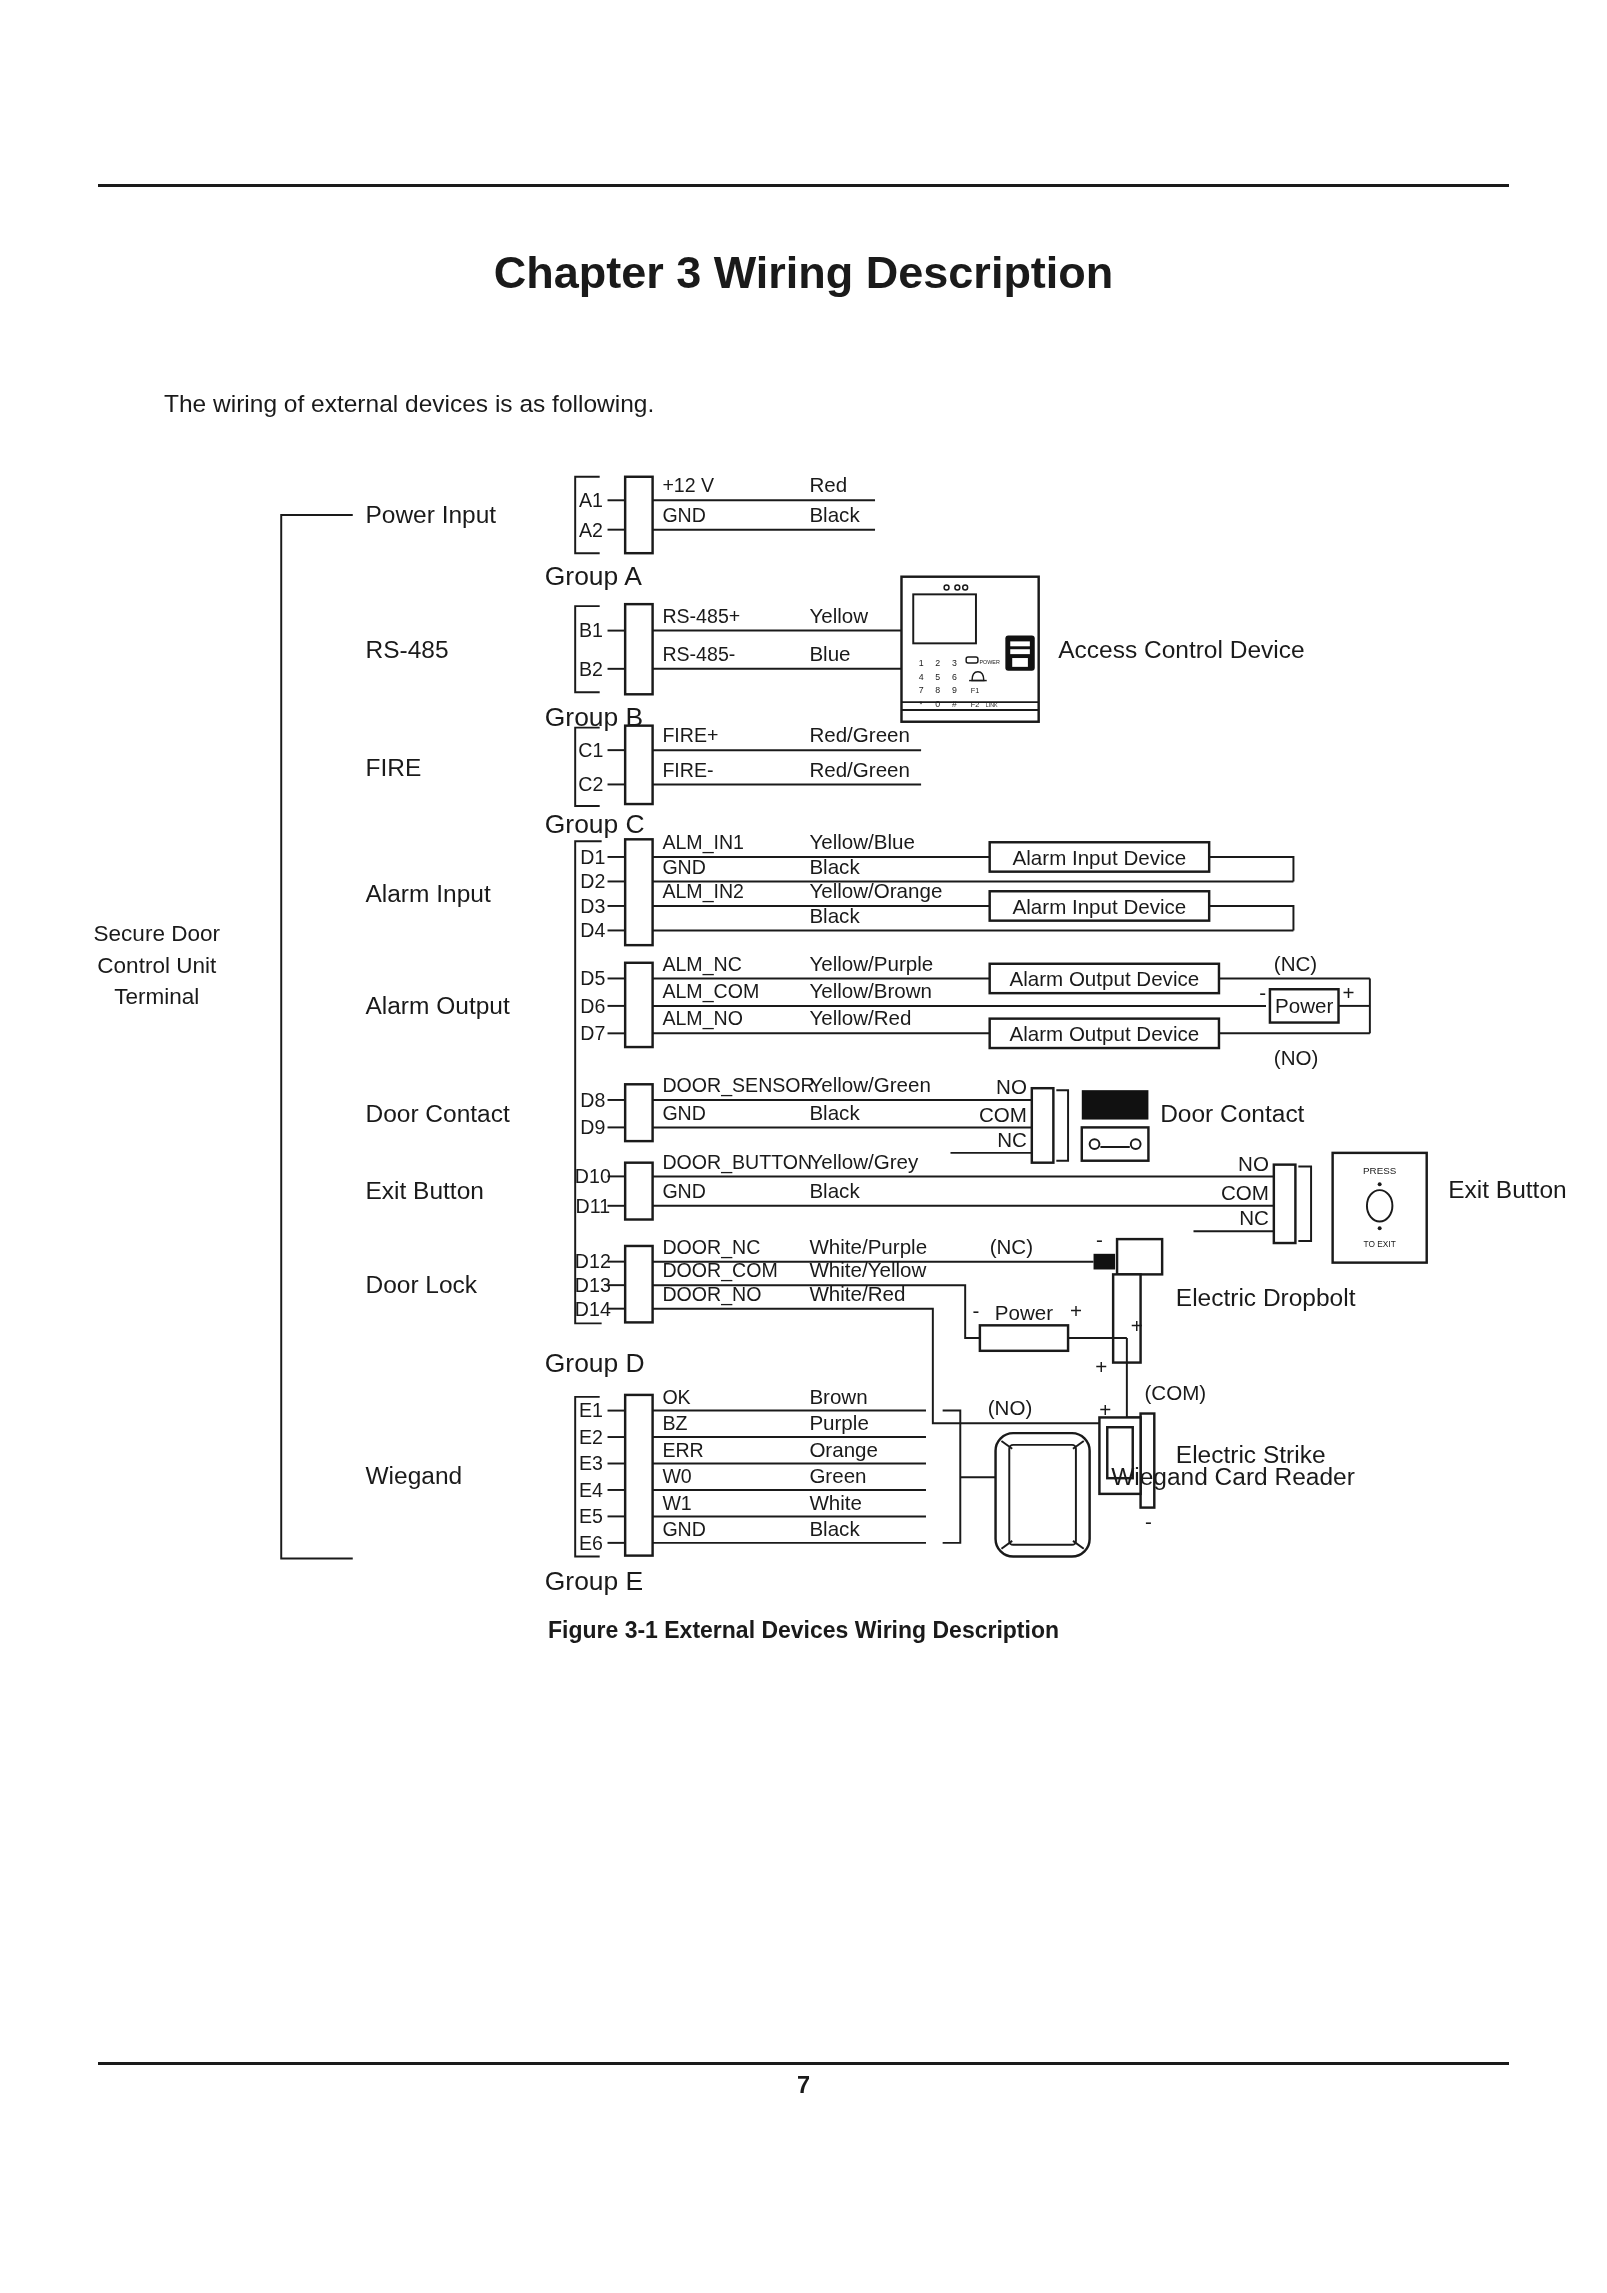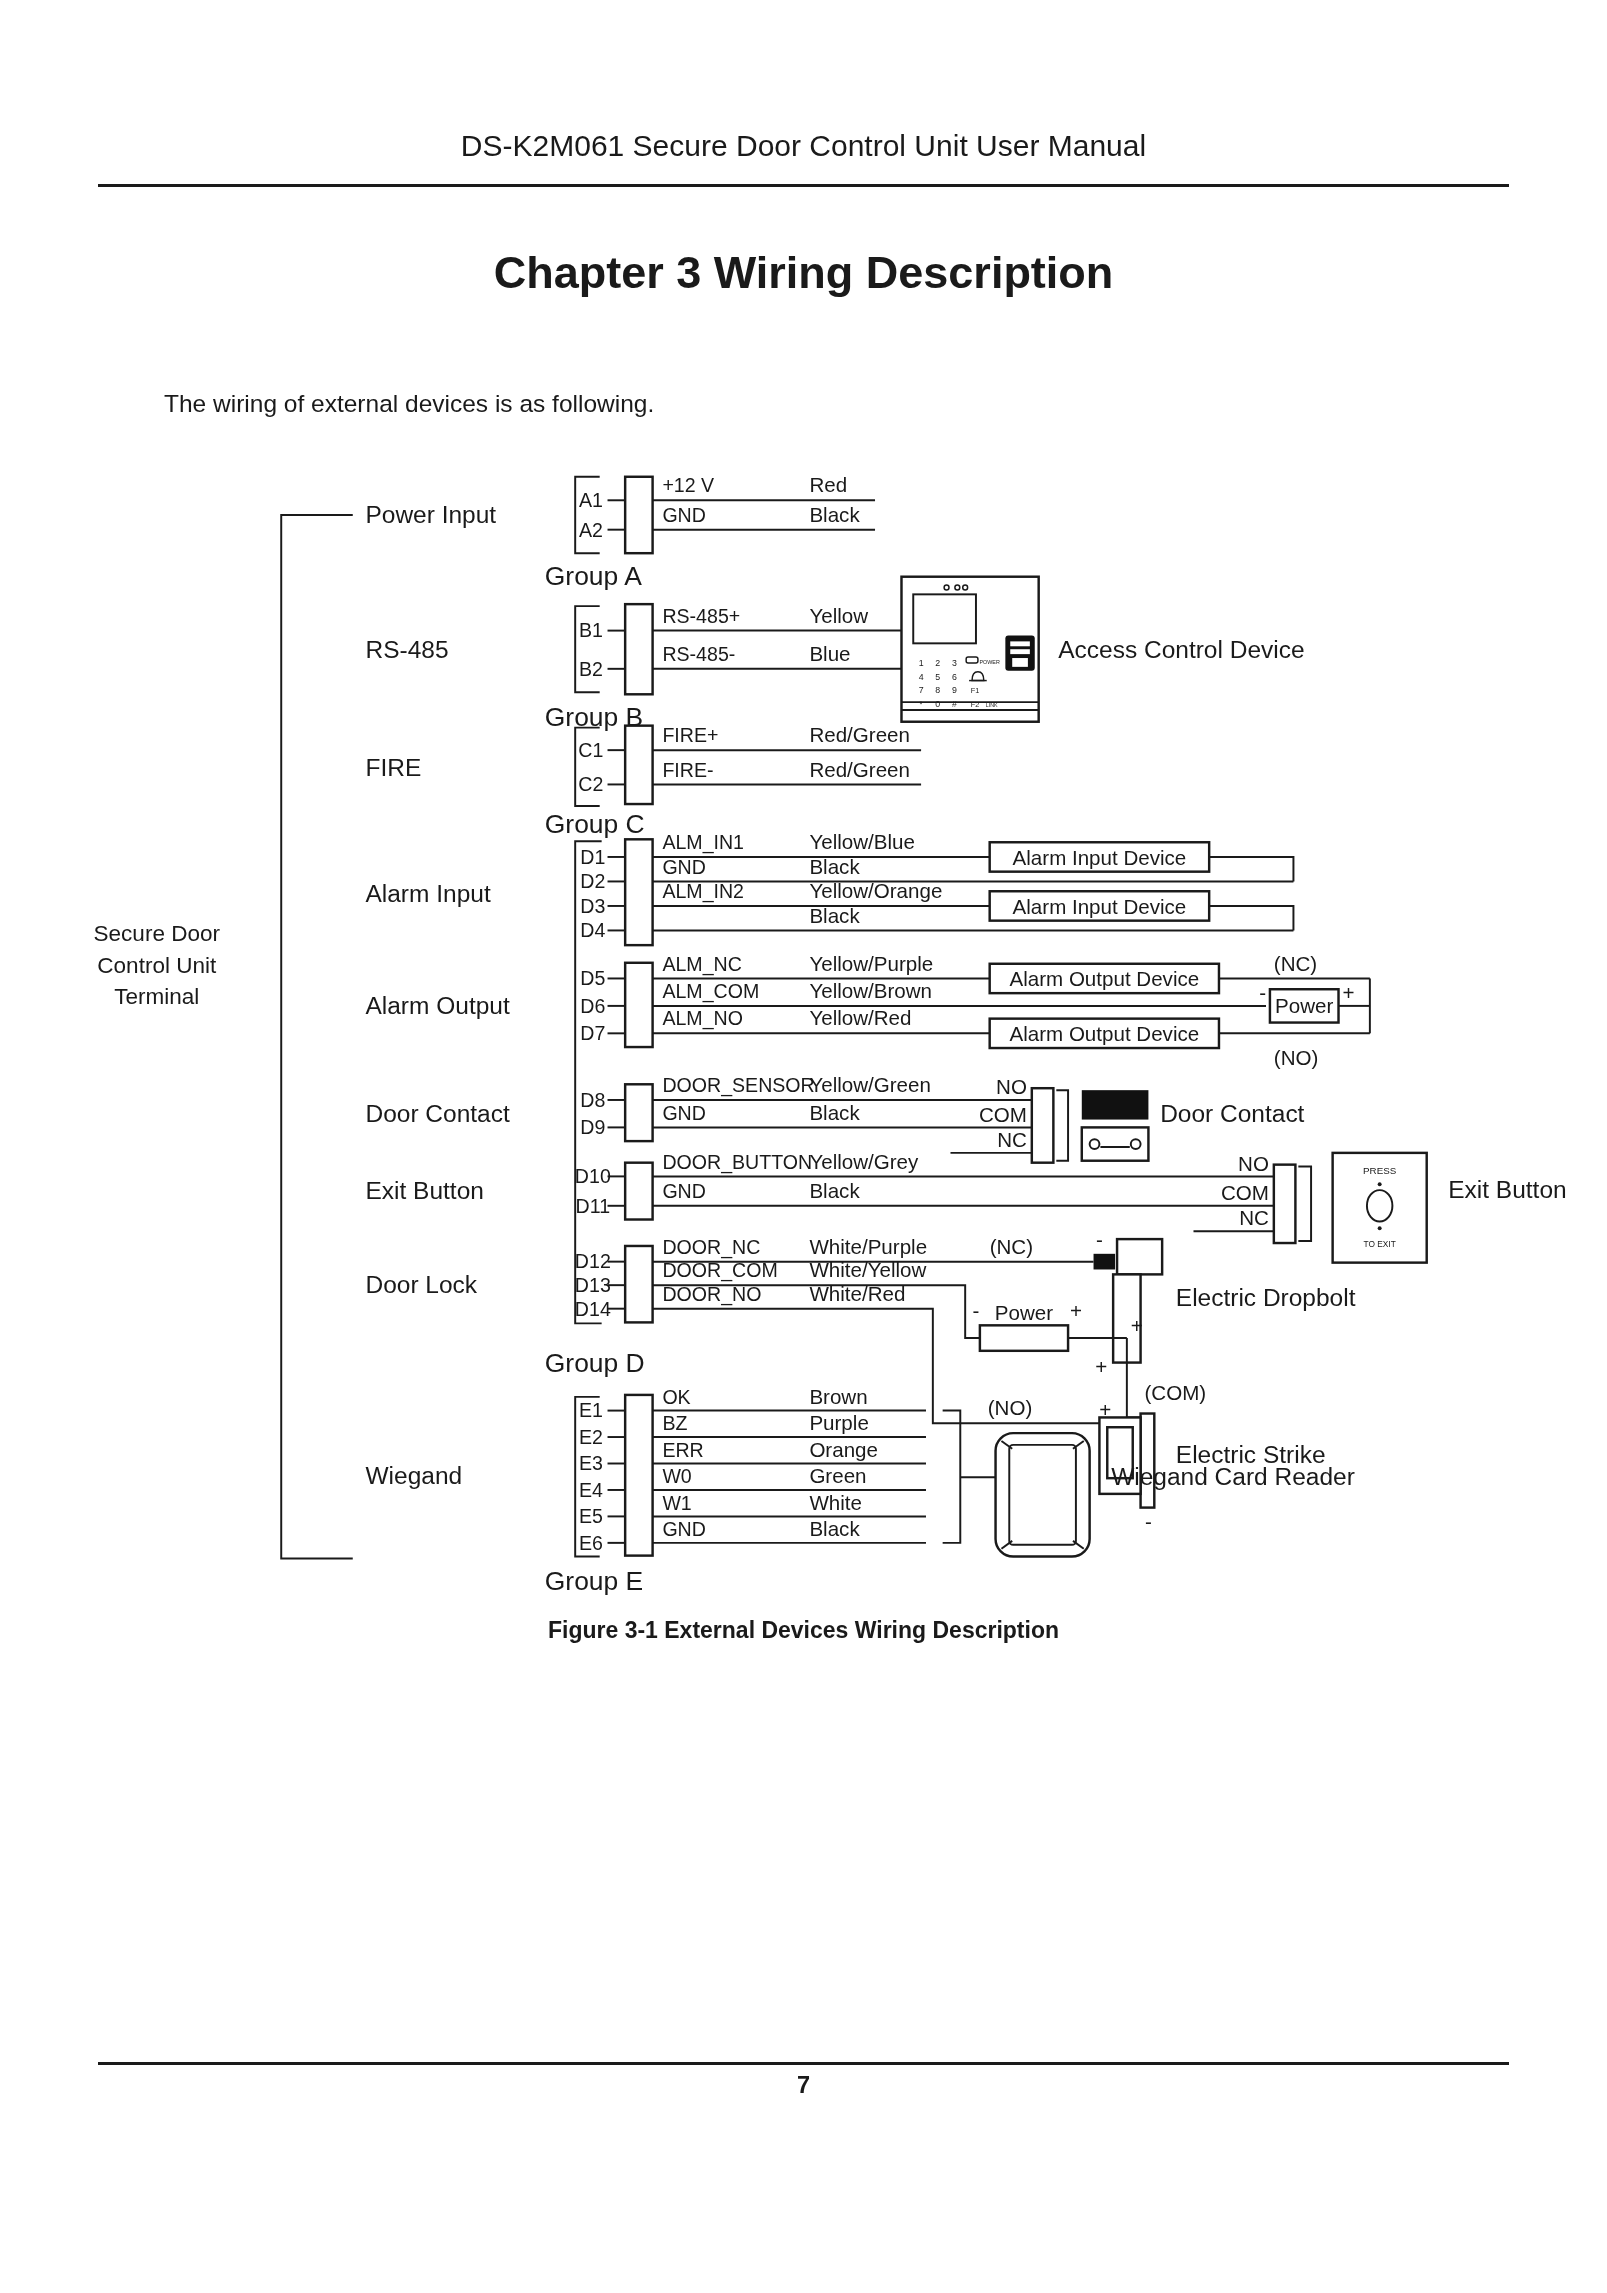--- a/index.html
+++ b/index.html
@@ -33,21 +33,20 @@
   .kps{font-size:7.5px;text-anchor:middle;}
   .kpt{font-size:5.5px;text-anchor:middle;}
   .eb1{font-size:10px;text-anchor:middle;}
   .eb2{font-size:8.5px;text-anchor:middle;}
 </style>
 </head>
 <body>
 
 <div class="page">
 
-  <div class="hdr">DS-K2M061 Secure Door Control Unit User Manual</div>
   <div class="rule rule-top"></div>
   <div class="chapter">Chapter 3 Wiring Description</div>
   <div class="intro">The wiring of external devices is as following.</div>
   <div class="caption">Figure 3-1 External Devices Wiring Description</div>
   <div class="rule rule-bottom"></div>
   <div class="pageno">7</div>
 
   <svg class="diagram" width="1607" height="2294" viewBox="0 0 1640 2340">
 
     <path class="wire" d="M360 525 H287 V1590 H360"></path>

